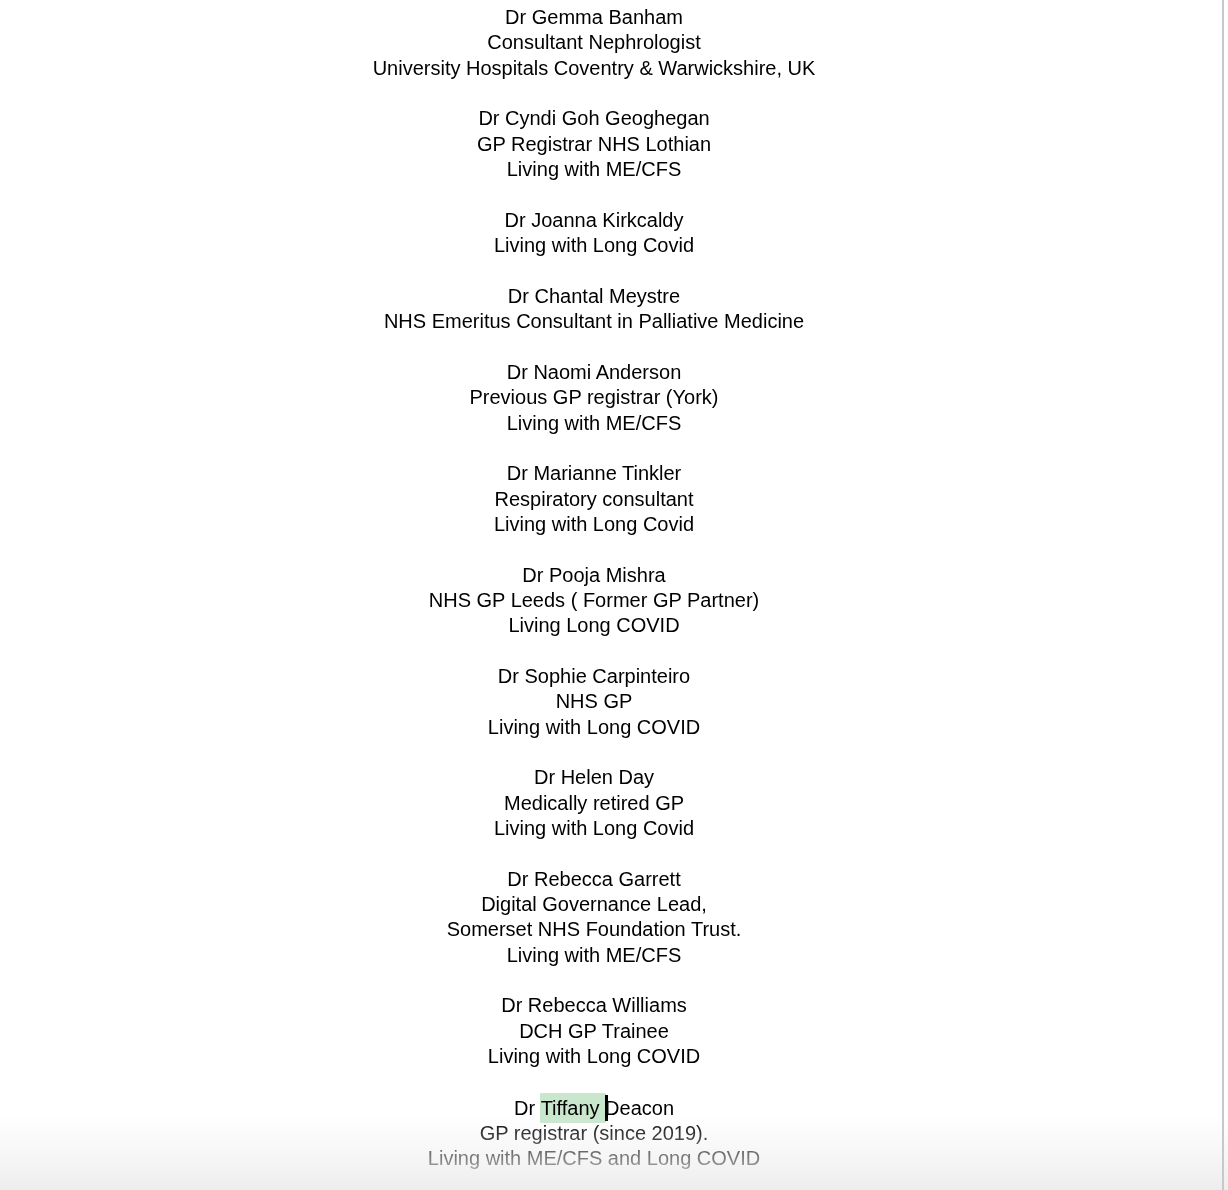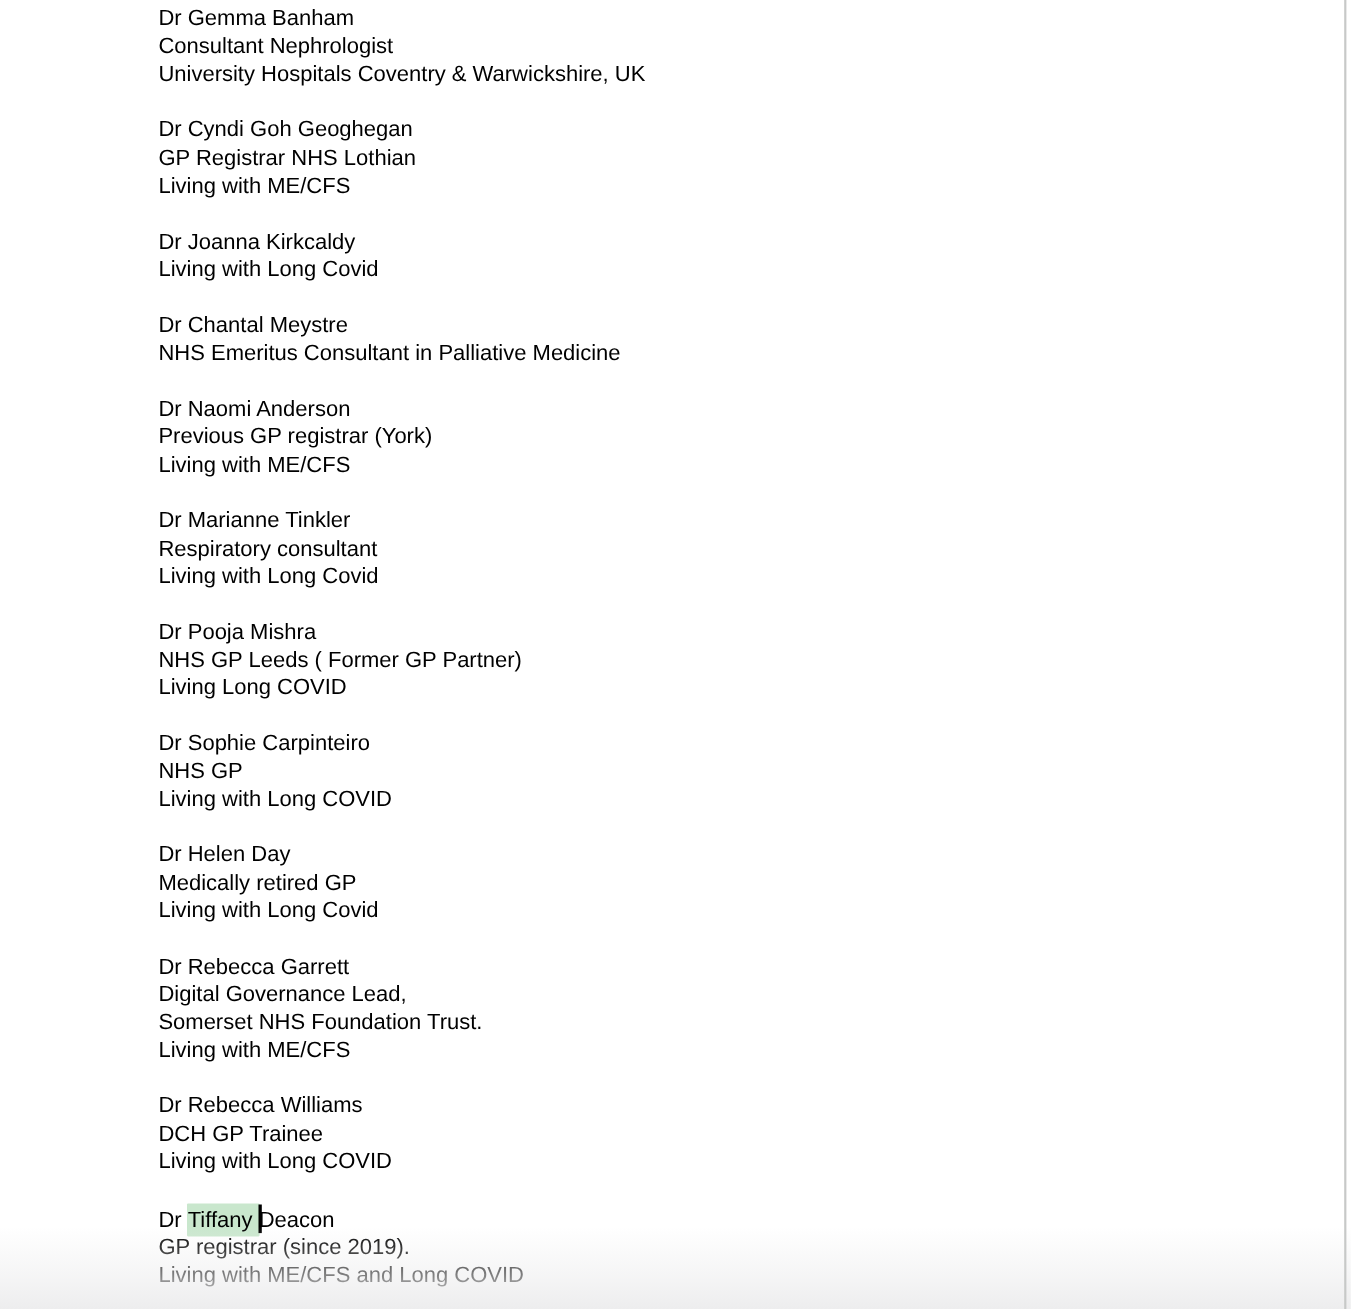--- a/index.html
+++ b/index.html
@@ -30,20 +30,21 @@
     white-space: pre-wrap;
   }
   .signatory-group {
     margin: 0 0 25.35px 0;
   }
   .signatory-group:last-child {
     margin-bottom: 0;
   }
   .doc-line {
     min-height: 25.35px;
+    text-align: center;
   }
   .highlight {
     background: var(--highlight-color, #c9e7cd);
     padding: 4px 1px;
     margin: -2px -1px;
     border-radius: 1px;
   }
   .caret {
     display: inline-block;
     width: 3px;

